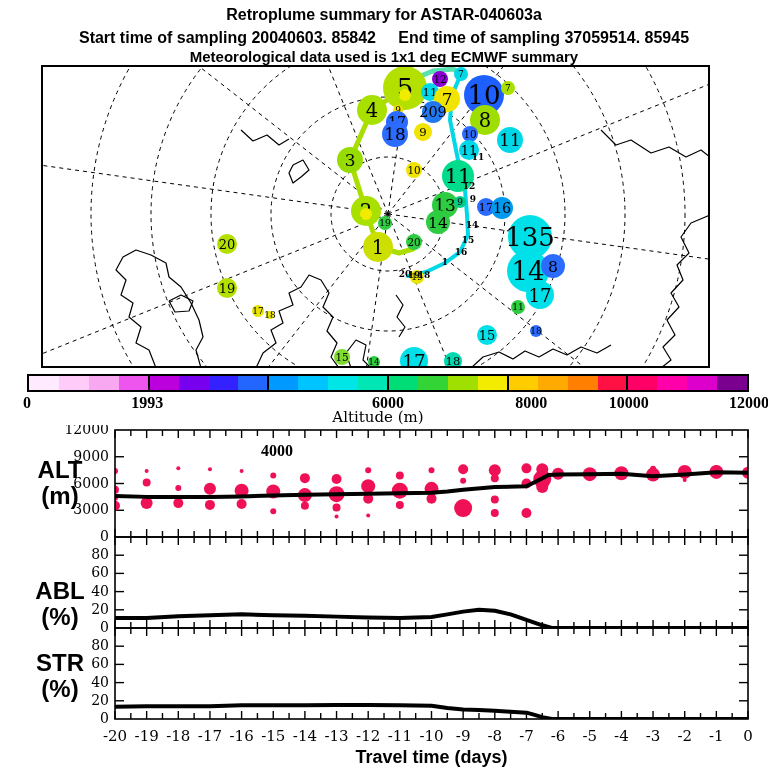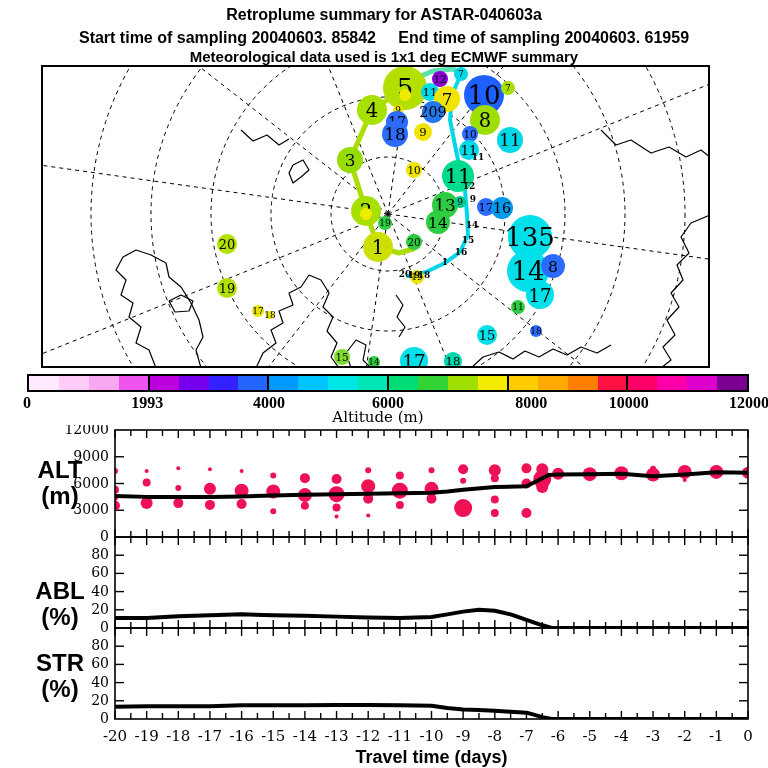--- a/index.html
+++ b/index.html
@@ -20,21 +20,21 @@
               font-family:"DejaVu Serif",serif;font-size:15px;color:#000;}
   #charts-svg{position:absolute;left:0;top:425px;}
   .pnl-label{position:absolute;left:10px;width:100px;text-align:center;font-weight:bold;color:#000;font-size:24px;line-height:26px;}
   .pnl-label span{display:block;}
 </style>
 </head>
 <body>
 
 <div id="stage">
   <div class="hdr" id="hdr1">Retroplume summary for ASTAR-040603a</div>
-  <div class="hdr" id="hdr2">Start time of sampling 20040603. 85842     End time of sampling 20040603. 61959</div>
+  <div class="hdr" id="hdr2">Start time of sampling 20040603. 85842     End time of sampling 37059514. 85945</div>
   <div class="hdr" id="hdr3">Meteorological data used is 1x1 deg ECMWF summary</div>
 
   <div id="map-wrap">
     <svg id="map-svg" width="665" height="299" viewBox="2 2 665 299">
         <circle cx="347" cy="149" r="57" fill="none" stroke="#000" stroke-width="1" stroke-dasharray="4 4"></circle>
         <circle cx="347" cy="149" r="117" fill="none" stroke="#000" stroke-width="1" stroke-dasharray="4 4"></circle>
         <circle cx="347" cy="149" r="177" fill="none" stroke="#000" stroke-width="1" stroke-dasharray="4 4"></circle>
         <circle cx="347" cy="149" r="237" fill="none" stroke="#000" stroke-width="1" stroke-dasharray="4 4"></circle>
         <circle cx="347" cy="149" r="297" fill="none" stroke="#000" stroke-width="1" stroke-dasharray="4 4"></circle>
         <line x1="347" y1="149" x2="762.9125888714595" y2="207.45270240322748" stroke="#000" stroke-width="1" stroke-dasharray="4 4"></line>
@@ -194,21 +194,21 @@
       <div class="seg" style="background: rgb(122, 0, 144);"></div>
       <div class="div" style="left: 118.667px;"></div>
       <div class="div" style="left: 238.333px;"></div>
       <div class="div" style="left: 358px;"></div>
       <div class="div" style="left: 477.667px;"></div>
       <div class="div" style="left: 597.333px;"></div>
     </div>
   <div id="cbar-labels">
       <div style="left: 27px;">0</div>
       <div style="left: 147.333px;">1993</div>
-      <div style="left: 269px;">4000</div>
+      <div style="left: 277px; margin-top: 48px;">4000</div>
       <div style="left: 388px;">6000</div>
       <div style="left: 508.333px; margin-left: 23px;">8000</div>
       <div style="left: 628.667px;">10000</div>
       <div style="left: 749px;">12000</div>
     </div>
   <div id="cbar-title">Altitude (m)</div>
 
   <svg id="charts-svg" width="768" height="343" viewBox="0 0 768 343">
       <clipPath id="clip0">
         <rect x="115" y="5" width="633" height="107"></rect>

